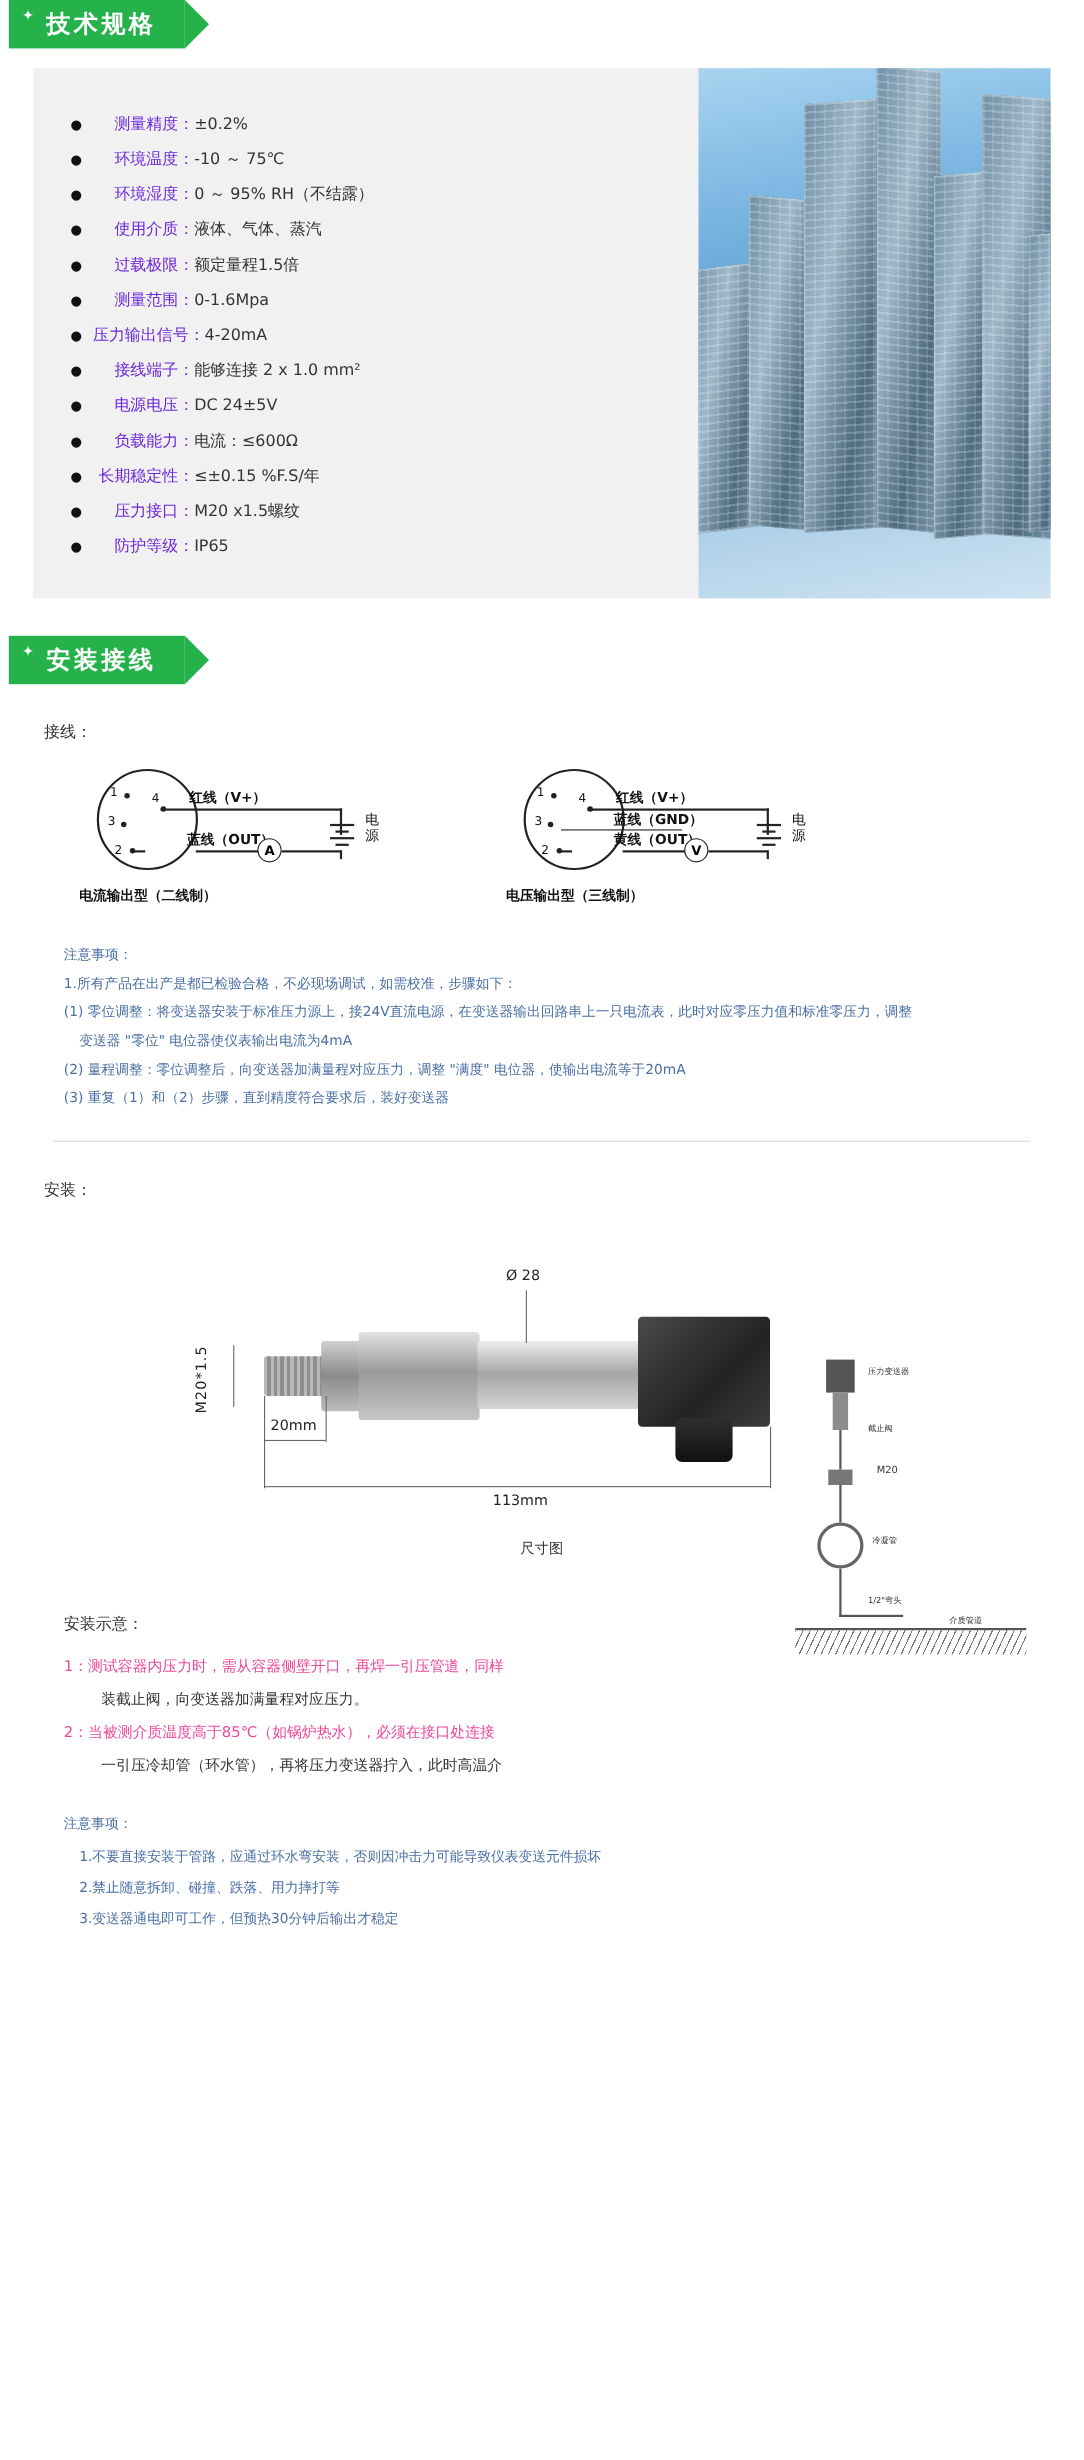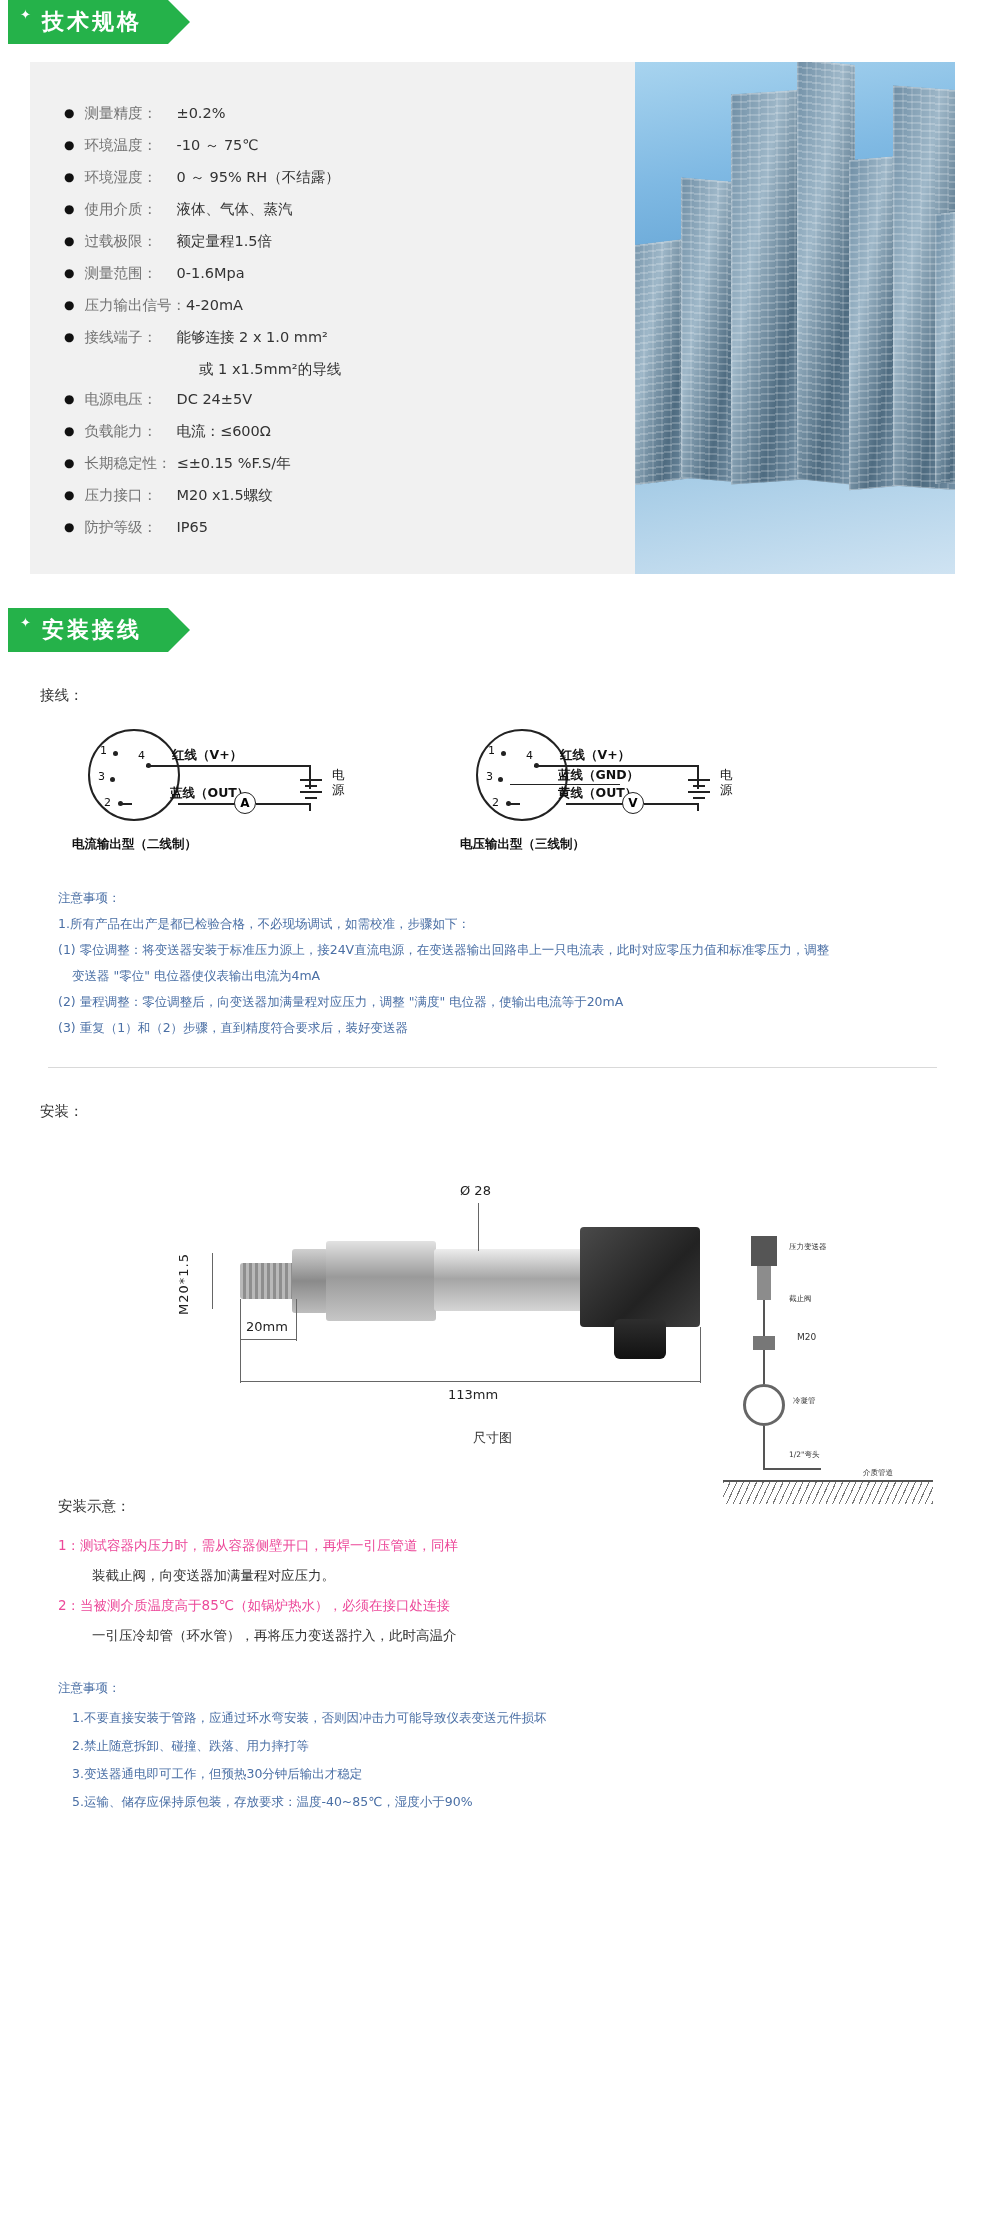--- a/index.html
+++ b/index.html
@@ -72,21 +72,22 @@
     margin-bottom: 2px;
   }
   .bullet {
     color: #111;
     font-size: 12px;
     line-height: 30px;
     margin-right: 10px;
   }
   .spec-label {
     min-width: 92px;
-    color: #737373;
+    color: #6d28d9;
+    text-align: right;
   }
   .spec-value { color: #333; }
   .spec-cont {
     font-size: 14.5px;
     color: #333;
     line-height: 30px;
     padding-left: 135px;
   }
   .spec-photo {
     width: 320px;
@@ -228,21 +229,20 @@
       <div class="spec-item">
         <span class="bullet">●</span>
         <span class="spec-label">压力输出信号：</span>
         <span class="spec-value">4-20mA</span>
       </div>
       <div class="spec-item">
         <span class="bullet">●</span>
         <span class="spec-label">接线端子：</span>
         <span class="spec-value">能够连接 2 x 1.0 mm²</span>
       </div>
-      <div class="spec-cont">或 1 x1.5mm²的导线</div>
       <div class="spec-item">
         <span class="bullet">●</span>
         <span class="spec-label">电源电压：</span>
         <span class="spec-value">DC 24±5V</span>
       </div>
       <div class="spec-item">
         <span class="bullet">●</span>
         <span class="spec-label">负载能力：</span>
         <span class="spec-value">电流：≤600Ω</span>
       </div>
@@ -412,21 +412,20 @@
     <div class="ex-cont">装截止阀，向变送器加满量程对应压力。</div>
     <div class="ex-item">2：当被测介质温度高于85℃（如锅炉热水），必须在接口处连接</div>
     <div class="ex-cont">一引压冷却管（环水管），再将压力变送器拧入，此时高温介</div>
   </div>
 
   <div class="ex-notes">
     <div class="n-title">注意事项：</div>
     <div class="n-line">1.不要直接安装于管路，应通过环水弯安装，否则因冲击力可能导致仪表变送元件损坏</div>
     <div class="n-line">2.禁止随意拆卸、碰撞、跌落、用力摔打等</div>
     <div class="n-line">3.变送器通电即可工作，但预热30分钟后输出才稳定</div>
-    <div class="n-line">5.运输、储存应保持原包装，存放要求：温度-40~85℃，湿度小于90%</div>
   </div>
 
   <div class="install-fig">
 
     <div style="position:absolute; left:28px; top:0px; width:26px; height:30px; background:#555;"></div>
     <div style="position:absolute; left:34px; top:30px; width:14px; height:34px; background:#8c8c8c;"></div>
     <span class="ifline" style="left:40px; top:64px; width:2px; height:36px;"></span>
 
     <div style="position:absolute; left:30px; top:100px; width:22px; height:14px; background:#777;"></div>
     <span class="ifline" style="left:40px; top:114px; width:2px; height:34px;"></span>

